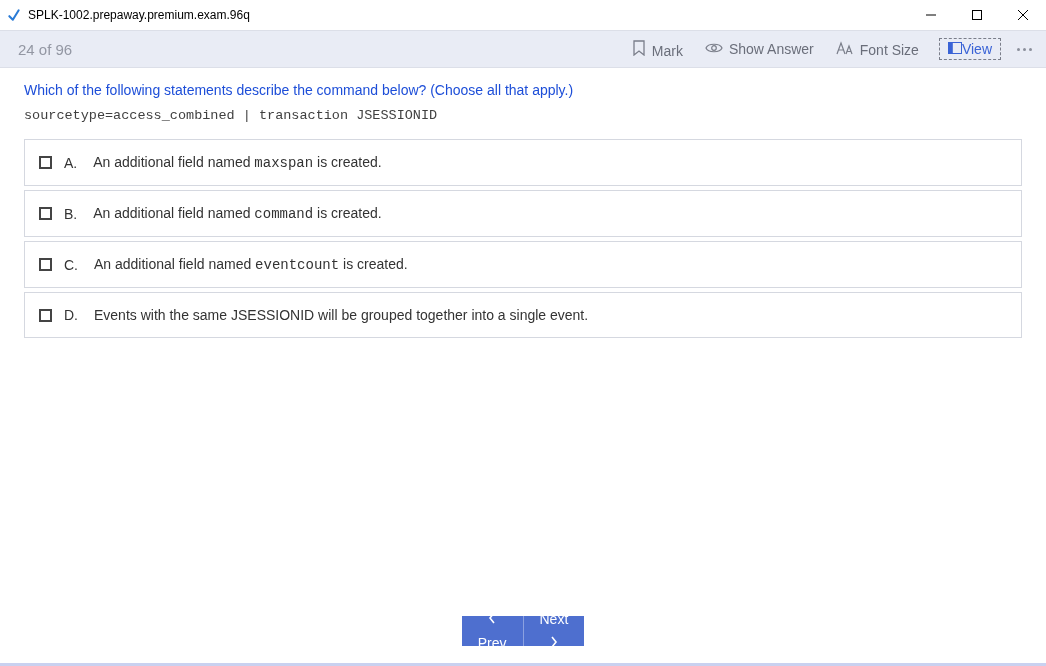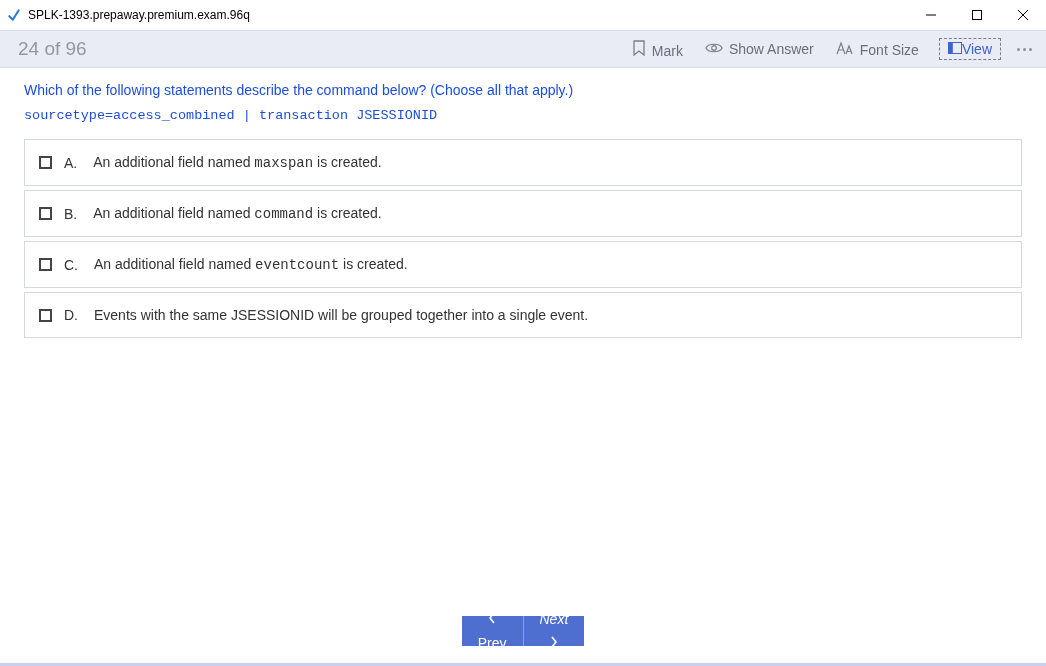--- a/index.html
+++ b/index.html
@@ -25,21 +25,21 @@
       height: 38px;
       background: #e9ecf5;
       border-top: 1px solid #dcdfe8;
       border-bottom: 1px solid #dcdfe8;
       display: flex;
       align-items: center;
       padding: 0 14px 0 18px;
       color: #7a7e8a;
       font-size: 14px;
     }
-    .toolbar .counter { color: #9397a3; font-size: 19px; }
+    .toolbar .counter { color: #9397a3; font-size: 15px; }
     .toolbar .spacer { flex: 1; }
     .toolbar .tb-item { display:flex; align-items:flex-end; gap:6px; margin-left: 22px; color:#6a6e7a; cursor:pointer; }
     .toolbar .tb-item svg { stroke:#7a7e8a; fill:none; }
     .tb-view {
       border: 1px dashed #7a7e8a;
       padding: 2px 8px;
       color: #3a63d6;
       display:flex; align-items:center; gap:0;
       margin-left: 20px;
     }
@@ -47,21 +47,21 @@
     .tb-more { margin-left: 16px; display:flex; gap:3px; }
     .tb-more span { width:3px; height:3px; background:#8b8f9b; border-radius:50%; }
     
     
     .content {
       padding: 14px 24px 0 24px;
       color: #333;
       font-size: 14px;
     }
     .question-text { margin-bottom: 10px; color:#1d4ed8; }
-    .question-code { font-family: "Consolas","Courier New",monospace; font-size: 13.5px; color:#1d4ed8; margin-bottom: 16px; display:block; }
+    .question-code { font-family: "Consolas","Courier New",monospace; font-size: 13.5px; color:#404040; margin-bottom: 16px; display:block; }
     
     .options { }
     .option-row {
       border: 1px solid #d5d8e0;
       margin-bottom: 4px;
       display: flex;
       align-items: center;
       padding: 14px 14px;
       font-size: 14px;
       color: #333;
@@ -86,36 +86,36 @@
       color: #fff;
       font-size: 14px;
       height: 30px;
       display:flex; align-items:center; justify-content:center;
       gap:8px;
       padding: 0 16px;
       cursor:pointer;
       border-right: 1px solid rgba(255,255,255,0.35);
       flex-direction: column;
     }
-    .nav-btn:last-child { border-right:none;font-style:italic; }
+    .nav-btn:last-child { border-right:none; }
     .nav-btn svg { stroke:#fff; }
     .bottom-line {
       position:absolute; left:0; right:0; bottom:0; height:3px; background:#1f3fbf3d;
     }
   </style>
 </head>
 <body>
 
 <div class="titlebar">
   <span class="app-icon">
     <svg width="14" height="14" viewBox="0 0 24 24">
         <path d="M4 14 L10 20 L20 4" stroke="#2a7bd6" stroke-width="3.5" fill="none" stroke-linecap="round" stroke-linejoin="round"></path>
       </svg>
   </span>
-  <span class="title">SPLK-1393.prepaway.premium.exam.96q</span>
+  <span class="title">SPLK-1002.prepaway.premium.exam.96q</span>
   <div class="win-controls">
     <div class="win-btn">
       <svg width="10" height="10" viewBox="0 0 10 10">
           <line x1="0" y1="5" x2="10" y2="5" stroke-width="1"></line>
         </svg>
     </div>
     <div class="win-btn">
       <svg width="10" height="10" viewBox="0 0 10 10">
           <rect x="0.5" y="0.5" width="9" height="9" fill="none" stroke-width="1"></rect>
         </svg>

